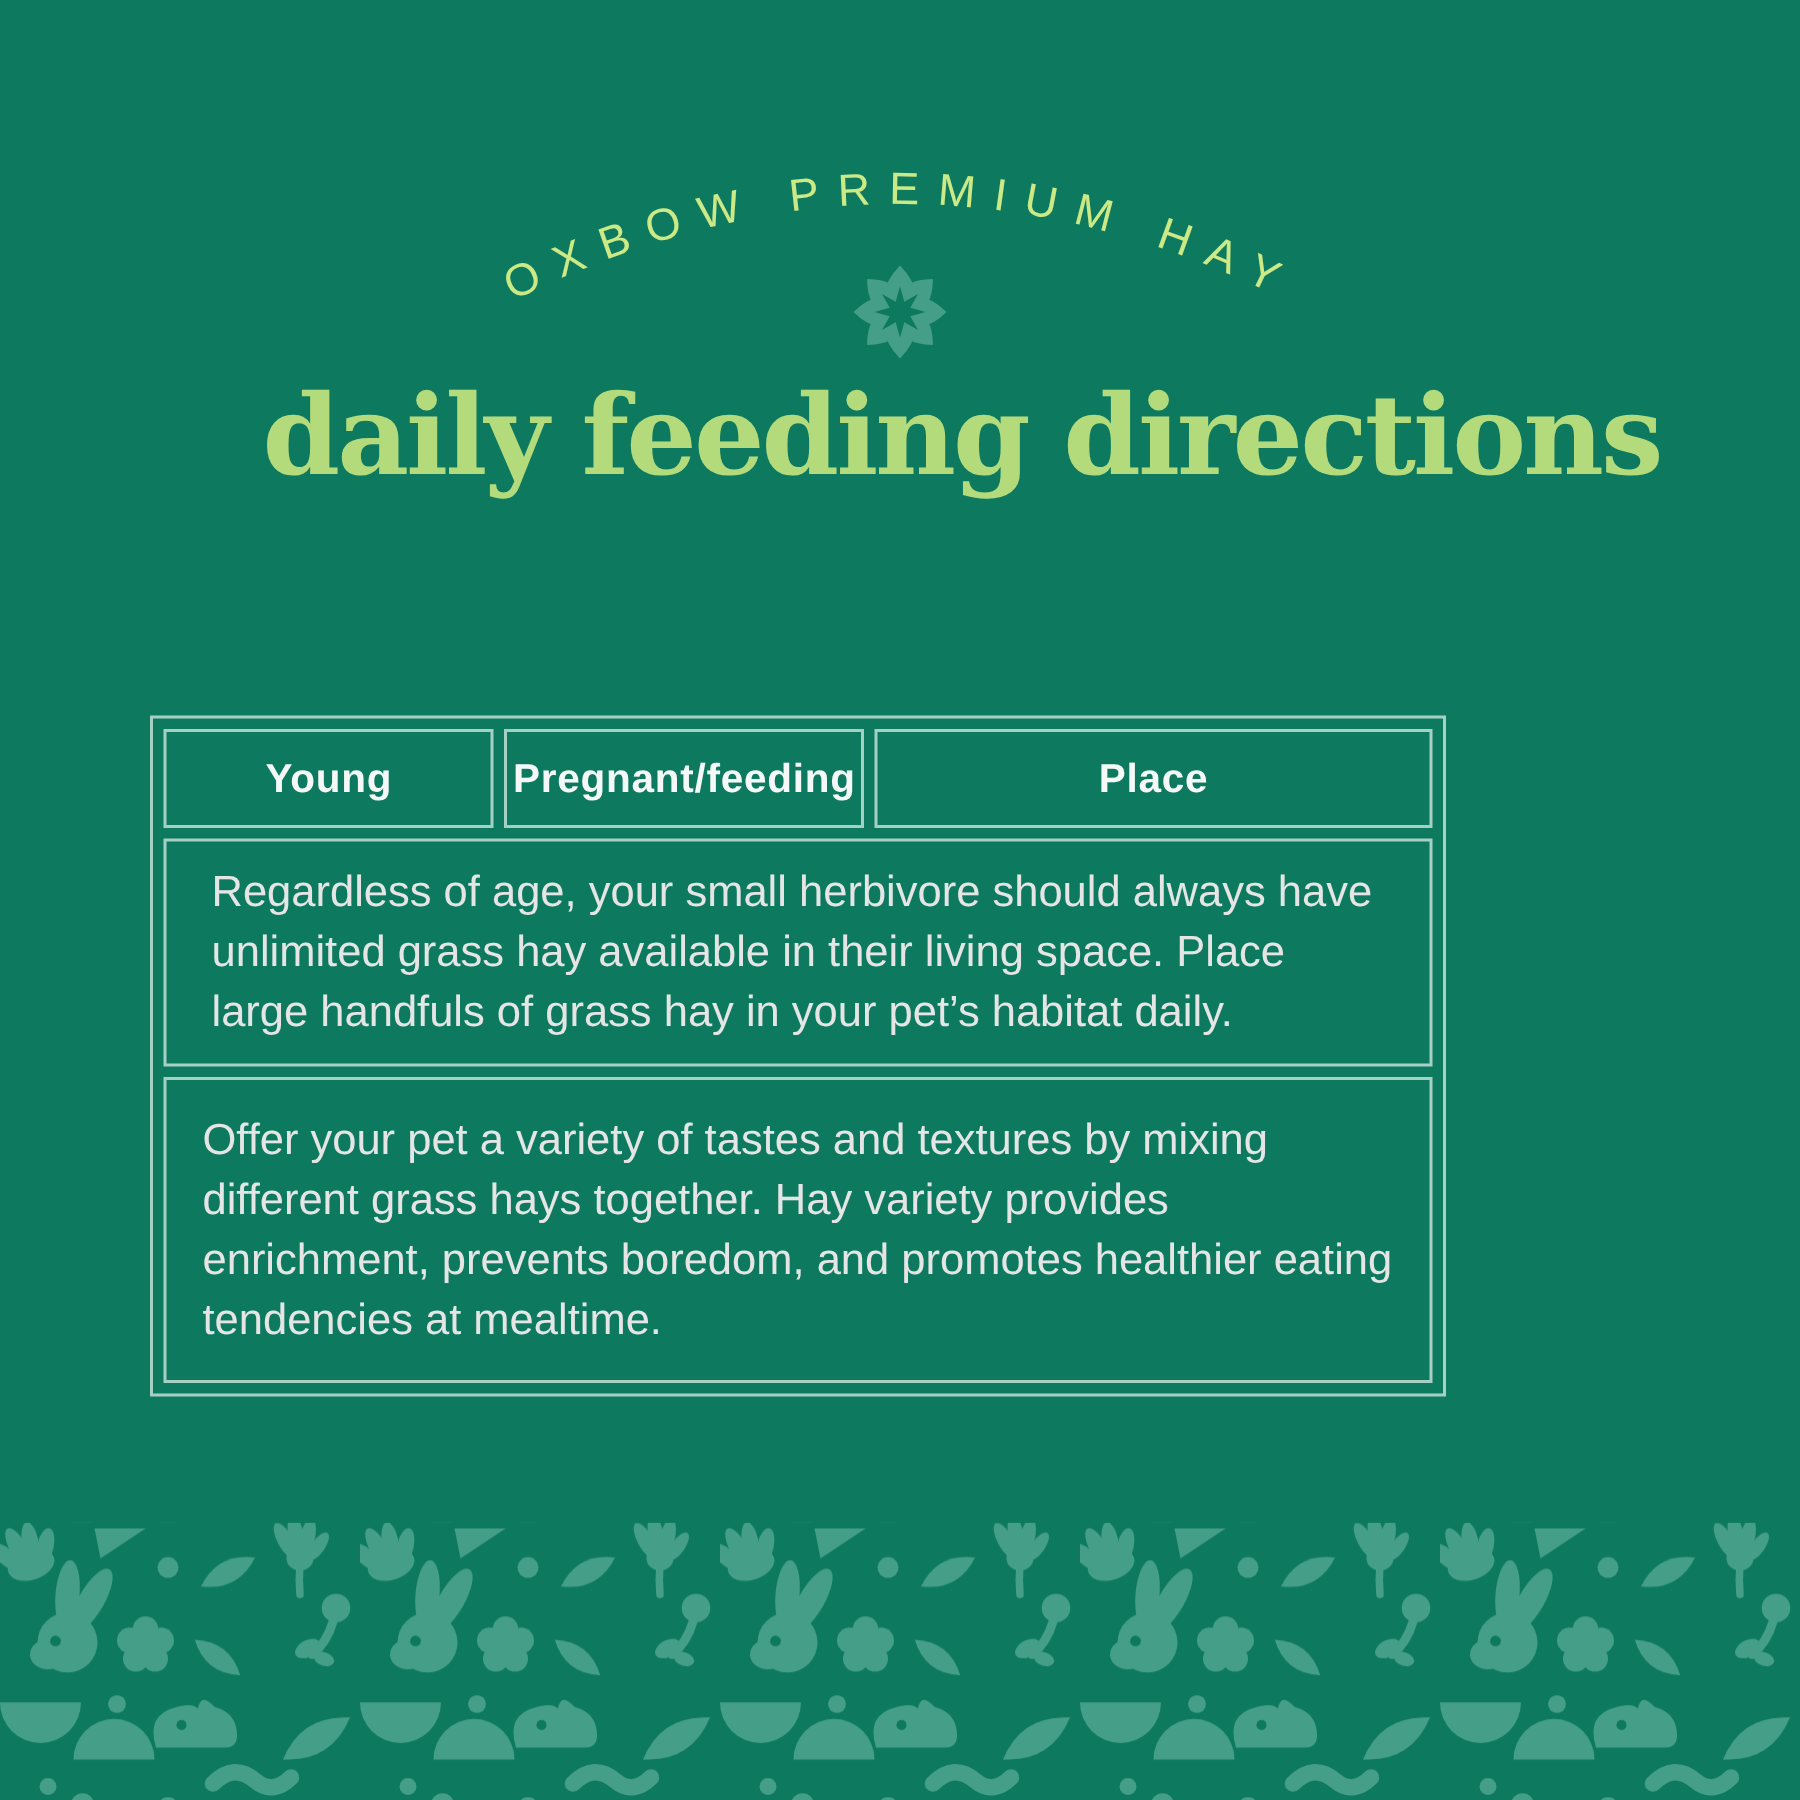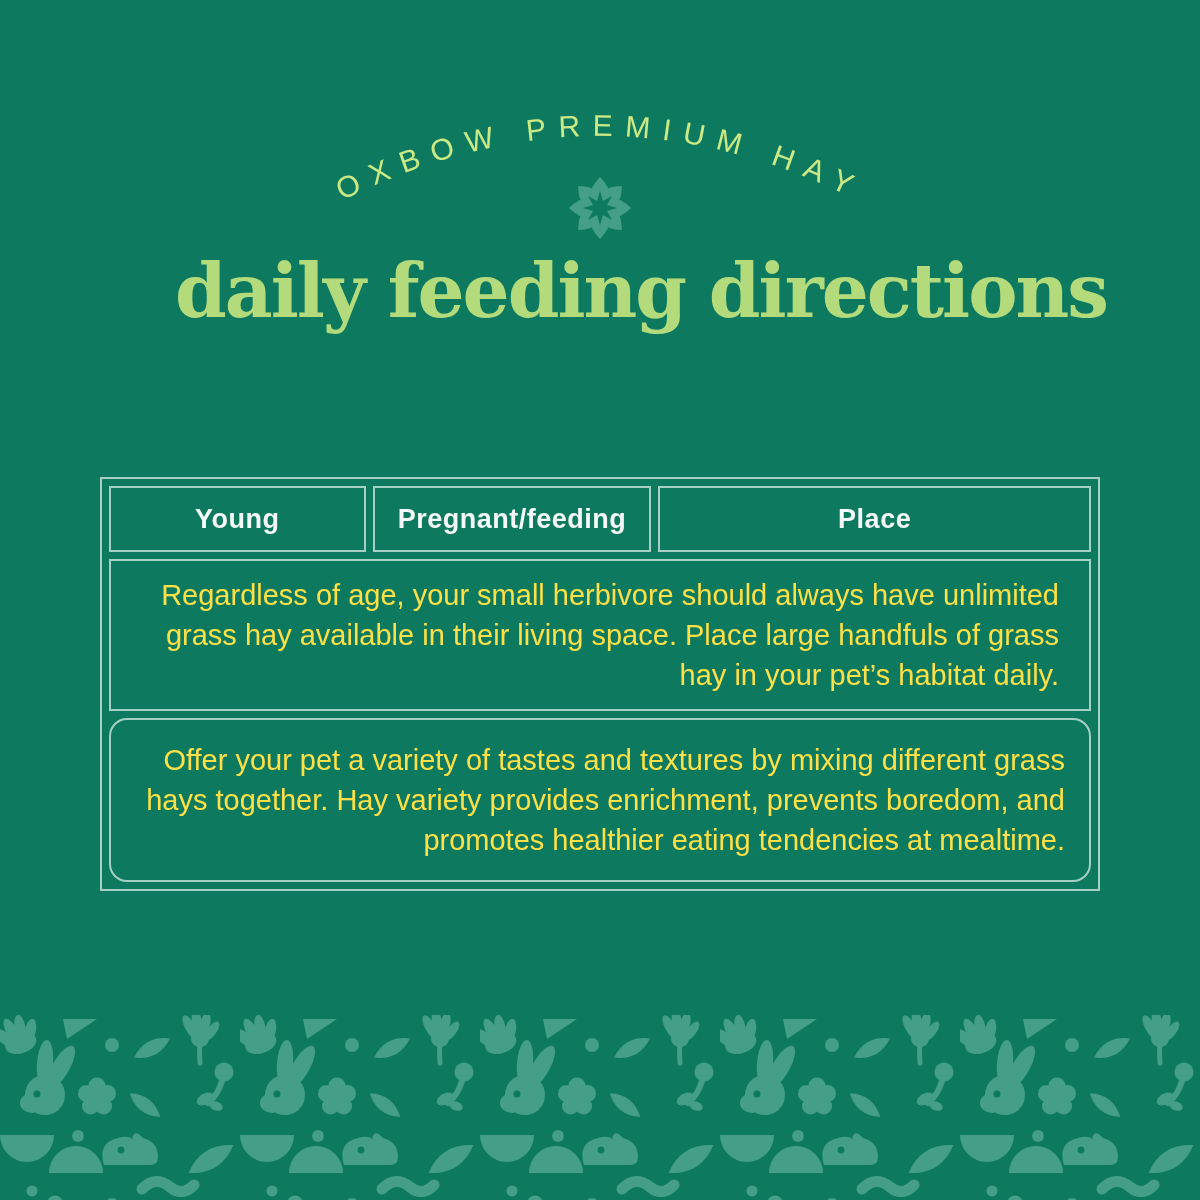--- a/index.html
+++ b/index.html
@@ -15,35 +15,35 @@
   }
   .flower-svg{position:absolute;left:568px;top:176px;}
   .page-title{
     position:absolute;top:248px;left:0;width:1200px;
     text-align:center;
     font-family:"DejaVu Serif",serif;
     font-weight:700;font-size:74px;letter-spacing:-2px;
     color:#B3DB7C;margin:0;padding-left:41px;
   }
   .feed-table{
-    position:absolute;left:100px;top:477px;width:1000px;
+    position:absolute;left:100px;top:477px;width:864px;
     border-collapse:separate;border-spacing:7px;
     border:2px solid #A6D0C3;table-layout:fixed;
   }
   .feed-table th{
     border:2px solid #A6D0C3;height:60px;
     font-size:27px;font-weight:700;color:#F4F9F7;
     text-align:center;letter-spacing:0.5px;
   }
   .feed-table td{
     border:2px solid #A6D0C3;
-    font-size:29px;line-height:1.38;color:#fde047;
-    text-align:right;padding:14px 30px;
+    font-size:29px;line-height:1.38;color:#e5e5e5;
+    text-align:left;padding:14px 30px;
   }
-  .feed-table td.row2{padding:20px 24px;border-radius:18px;}
+  .feed-table td.row2{padding:20px 24px;}
   .pattern-band{position:absolute;left:0;bottom:0;}
 </style>
 </head>
 <body>
 
 <div class="canvas">
 
   <svg class="arch-svg" width="1200" height="260" viewBox="0 0 1200 260" aria-hidden="true">
     <defs>
       <path id="archPath" d="M 328 208 Q 600 64 872 208" fill="none"></path>

